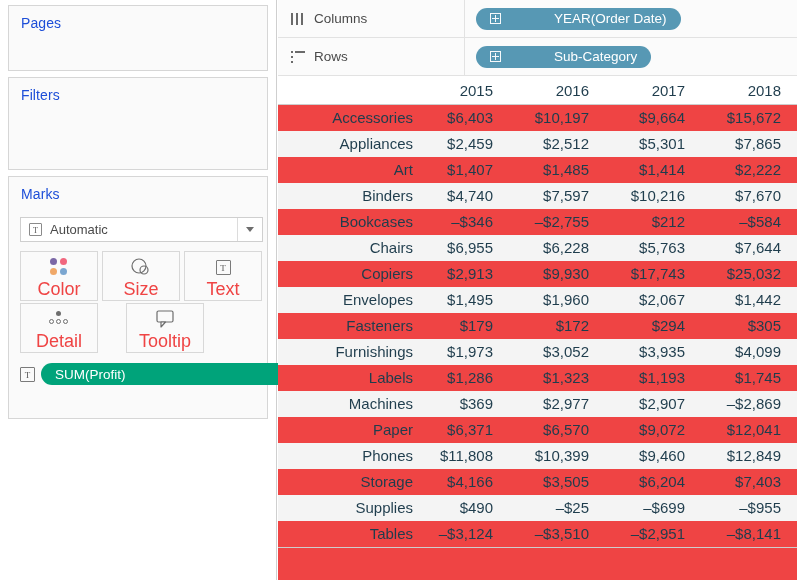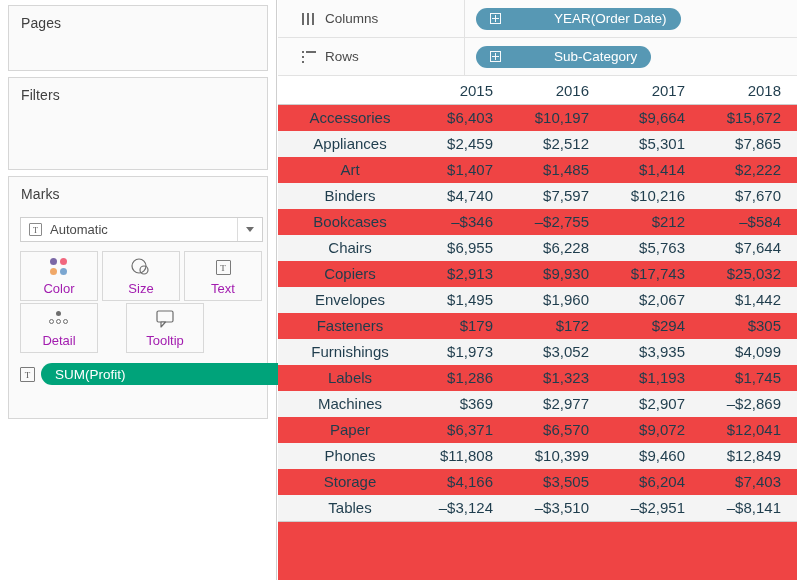--- a/index.html
+++ b/index.html
@@ -21,21 +21,21 @@
     box-sizing:border-box;
   }
   .card{
     position:absolute;left:8px;right:8px;
     background:#fafafa;
     border:1px solid #d6d6d6;
     box-sizing:border-box;
   }
   .card-title{
     position:absolute;left:12px;top:9px;
-    font-size:14px;color:#404040;
+    font-size:14px;color:#1d4ed8;
     letter-spacing:.1px;
     white-space:nowrap;
   }
   #pages-card{top:5px;height:66px;}
   #filters-card{top:77px;height:93px;}
   #marks-card{top:176px;height:243px;}
 
   
   .mark-type{
     position:absolute;left:11px;top:40px;width:243px;height:25px;
@@ -61,21 +61,21 @@
     border-top:5px solid #6d6d6d;
   }
 
   
   .mk{
     position:absolute;width:78px;height:50px;
     background:#fafafa;border:1px solid #d8d8d8;box-sizing:border-box;
     display:flex;flex-direction:column;align-items:center;justify-content:flex-end;
     padding-bottom:4px;
   }
-  .mk .mk-label{font-size:13px;color:#a21caf;line-height:14px;}
+  .mk .mk-label{font-size:18px;color:#ef4444;line-height:14px;}
   .mk .mk-icon{flex:1;display:flex;align-items:center;justify-content:center;}
   #mk-color{left:11px;top:74px;}
   #mk-size{left:93px;top:74px;}
   #mk-text{left:175px;top:74px;}
   #mk-detail{left:11px;top:126px;}
   #mk-tooltip{left:93px;top:126px;margin-left:24px;}
 
   .dots{width:20px;height:20px;position:relative;}
   .dots span{position:absolute;width:7px;height:7px;border-radius:50%;}
   .dots span:nth-child(1){left:1px;top:1px;background:#7b68a6;}
@@ -125,21 +125,21 @@
     background:#fbfbfb;
     border-bottom:1px solid #e2e2e2;
     box-sizing:border-box;
     display:flex;align-items:center;
   }
   #shelf-columns{top:0;}
   #shelf-rows{top:38px;}
   .shelf-label{
     width:187px;height:100%;display:flex;align-items:center;
     border-right:1px solid #e2e2e2;box-sizing:border-box;
-    padding-left:24px;
+    padding-left:13px;
   }
   .shelf-label .sh-name{font-size:13.5px;color:#4a4a4a;margin-left:9px;}
   .shelf-content{flex:1;display:flex;align-items:center;padding-left:11px;}
 
   .ic-cols,.ic-rows{width:14px;height:12px;position:relative;flex:none;}
   .ic-cols b{position:absolute;top:0;width:2px;height:12px;background:#6a6a6a;}
   .ic-cols b:nth-child(1){left:0;} .ic-cols b:nth-child(2){left:5px;} .ic-cols b:nth-child(3){left:10px;}
   .ic-rows b{position:absolute;left:4px;right:0;height:2px;background:#6a6a6a;}
   .ic-rows b:nth-child(1){top:0;} .ic-rows b:nth-child(2){top:5px;} .ic-rows b:nth-child(3){top:10px;}
   .ic-rows i{position:absolute;left:0;width:2px;height:2px;background:#6a6a6a;}
@@ -169,21 +169,21 @@
     background:#ffffff;
   }
   table.crosstab th.corner{border-bottom:1px solid #cdcdcd;}
   table.crosstab td{
     padding:3px 16px 4px 0;
     text-align:right;
     height:19px;
     white-space:nowrap;
   }
   table.crosstab td.rowlabel{
-    text-align:center;
+    text-align:right;
     padding-left:9px;
     padding-right:0;
   }
   table.crosstab tbody tr:nth-child(even){background:#f4f4f4;}
   table.crosstab tbody tr:last-child td{border-bottom:1px solid #cdcdcd;}
 </style>
 </head>
 <body>
 
 <div class="app">
@@ -422,20 +422,27 @@
             <td>$12,849</td>
           </tr>
           <tr>
             <td class="rowlabel">Storage</td>
             <td>$4,166</td>
             <td>$3,505</td>
             <td>$6,204</td>
             <td>$7,403</td>
           </tr>
           <tr>
+            <td class="rowlabel">Supplies</td>
+            <td>$490</td>
+            <td>–$25</td>
+            <td>–$699</td>
+            <td>–$955</td>
+          </tr>
+          <tr>
             <td class="rowlabel">Tables</td>
             <td>–$3,124</td>
             <td>–$3,510</td>
             <td>–$2,951</td>
             <td>–$8,141</td>
           </tr>
         </tbody>
     </table>
   </div>
 

